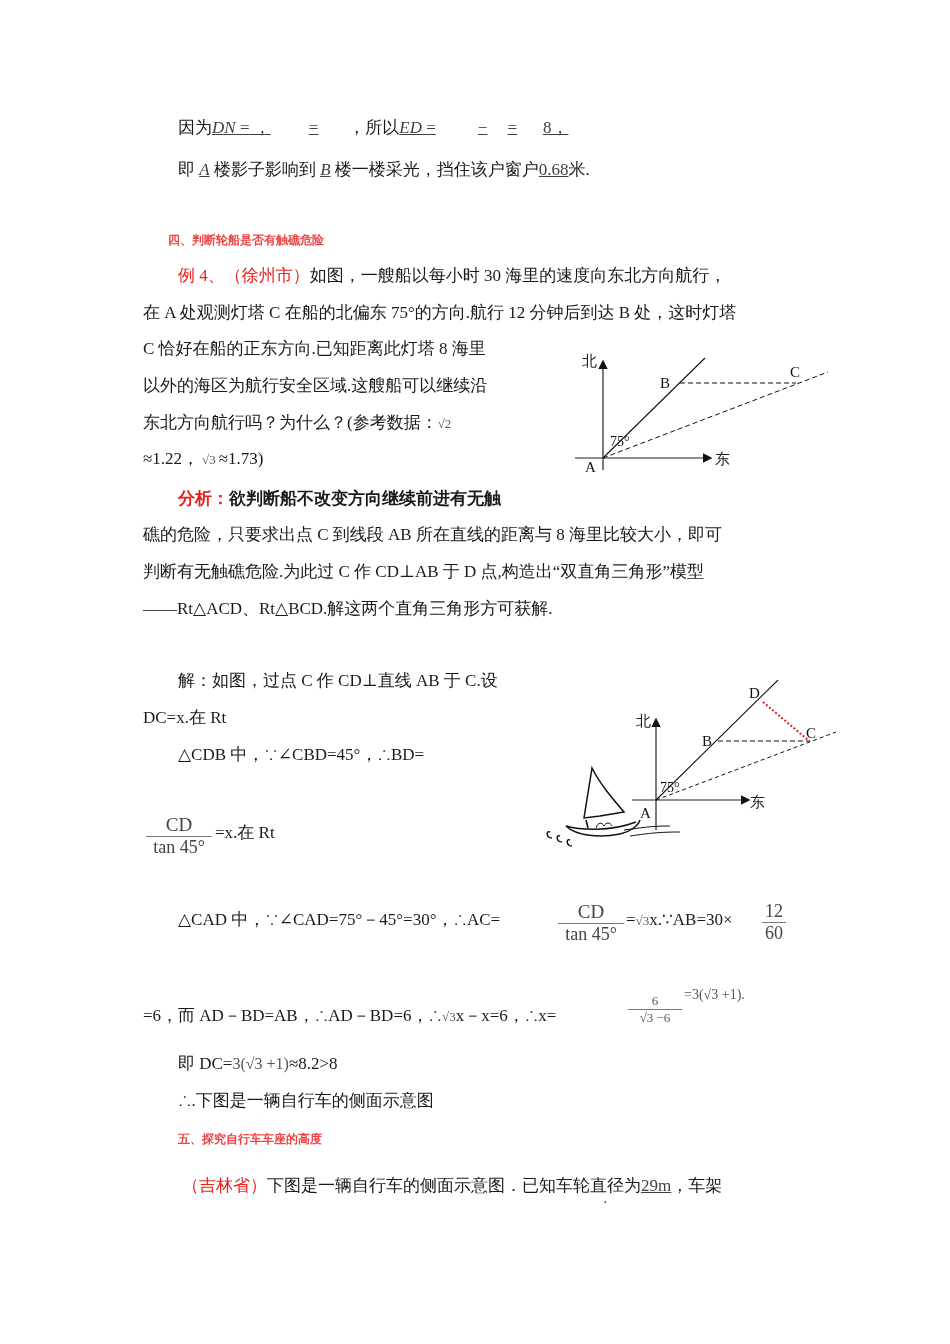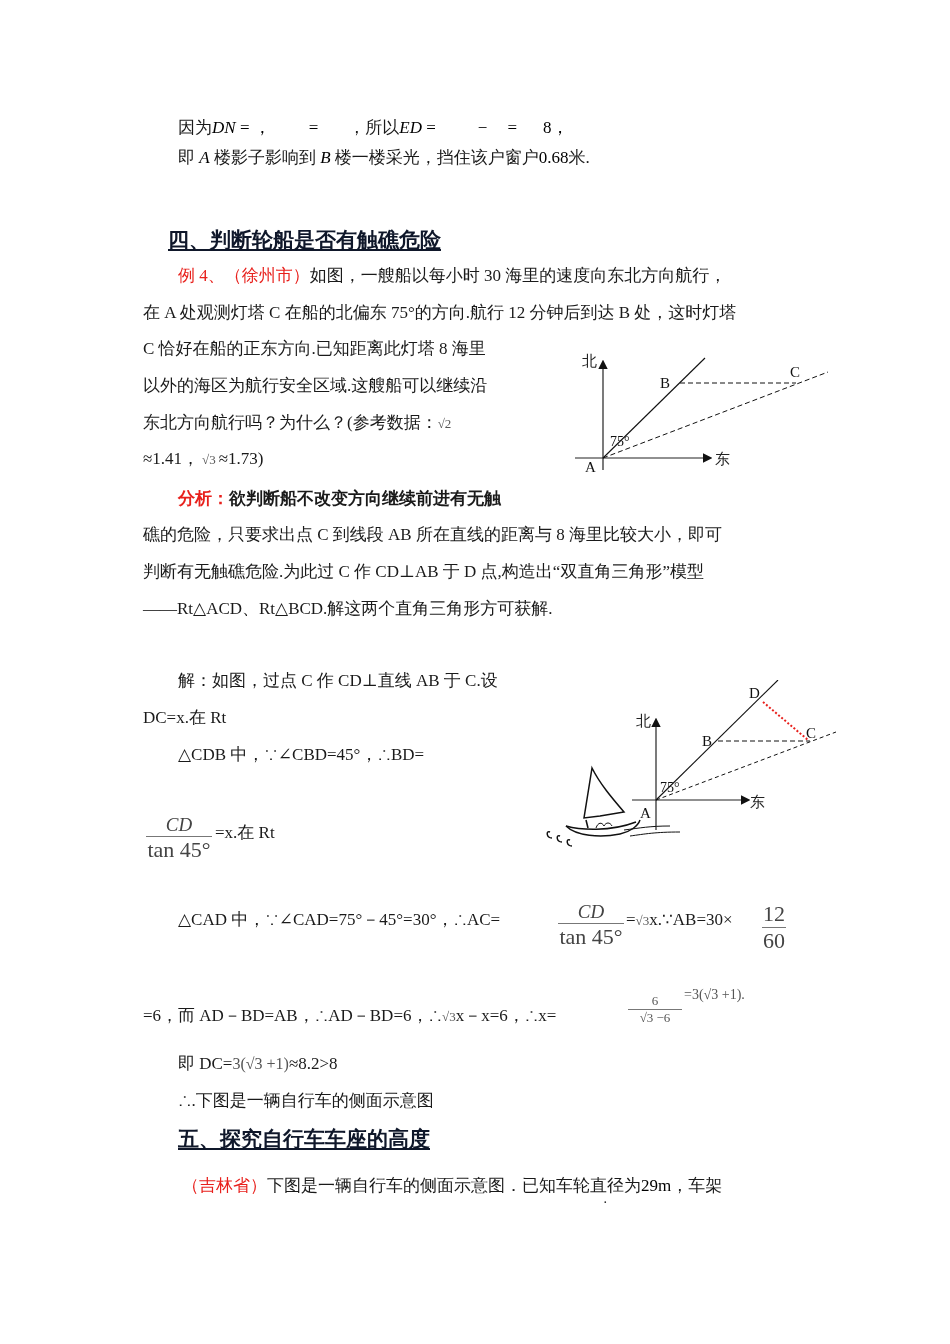--- a/index.html
+++ b/index.html
@@ -1,54 +1,54 @@
 <!DOCTYPE html>
 <html><head>
 <meta charset="utf-8">
 <style>
   html, body { margin:0; padding:0; background:#ffffff; }
   body { width:950px; height:1344px; position:relative; overflow:hidden;
          font-family:"Liberation Serif","DejaVu Serif",serif; color:#1a1a1a; }
   .ln { position:absolute; font-size:17px; white-space:nowrap; line-height:22px; }
   .red { color:#e8201c; }
-  .redbold { color:#0f172a; font-weight:bold; font-family:"DejaVu Sans","Liberation Sans",sans-serif; font-size:21px;text-decoration:underline; }
-  .gray { color:#000000; }
+  .redbold { color:#ef4444; font-weight:bold; font-family:"DejaVu Sans","Liberation Sans",sans-serif; font-size:12px; }
+  .gray { color:#404040;text-decoration:underline; }
   .it { font-style:italic; }
   .frac { position:absolute; text-align:center; font-family:"Liberation Serif",serif; }
-  .frac .num { display:block; font-style:italic; font-size:19px; color:#444; }
+  .frac .num { display:block; font-size:19px; color:#444; }
   .frac .bar { display:block; height:1px; background:#777; }
-  .frac .den { display:block; font-size:22px; color:#444; }
+  .frac .den { display:block; font-size:18px; color:#444; }
   .sm { font-size:13px; color:#555; }
   svg text { font-family:"Liberation Serif",serif; }
   .dot-em { position:relative; }
   .dot-em::after { content:"."; position:absolute; left:40%; top:12px; font-size:14px; }
 </style>
 </head>
 <body>
 
 <div class="ln" style="left:178px;top:117px;">
   <span>因为</span><span class="it gray">DN</span><span class="gray"> =  ，</span><span class="gray" style="margin-left:38px">=</span><span style="margin-left:30px">，所以</span><span class="it gray">ED</span><span class="gray"> =</span><span class="gray" style="margin-left:42px">−</span><span class="gray" style="margin-left:20px">=</span><span class="gray" style="margin-left:26px">8，</span>
 </div>
-<div class="ln" style="left:178px;top:147px;text-align:center;">
+<div class="ln" style="left:178px;top:159px;text-align:center;">
   <span>即 </span><span class="it gray">A</span><span> 楼影子影响到 </span><span class="it gray">B</span><span> 楼一楼采光，挡住该户窗户</span><span class="gray">0.68</span><span>米.</span>
 </div>
 
 <div class="ln redbold" style="left:168px;top:229px;">四、判断轮船是否有触礁危险</div>
 
 <div class="ln" style="left:178px;top:265px;">
   <span class="red">例 4、（徐州市）</span><span>如图，一艘船以每小时 30 海里的速度向东北方向航行，</span>
 </div>
 <div class="ln" style="left:143px;top:302px;">在 A 处观测灯塔 C 在船的北偏东 75°的方向.航行 12 分钟后到达 B 处，这时灯塔</div>
 <div class="ln" style="left:143px;top:338px;">C 恰好在船的正东方向.已知距离此灯塔 8 海里</div>
 <div class="ln" style="left:143px;top:375px;">以外的海区为航行安全区域.这艘船可以继续沿</div>
 <div class="ln" style="left:143px;top:412px;">
   <span>东北方向航行吗？为什么？(参考数据：</span><span class="sm">√2</span>
 </div>
 <div class="ln" style="left:143px;top:448px;">
-  <span>≈1.41，</span><span class="sm" style="margin:0 3px">√3</span><span>≈1.73)</span>
+  <span>≈1.22，</span><span class="sm" style="margin:0 3px">√3</span><span>≈1.73)</span>
 </div>
 
 <svg style="position:absolute;left:560px;top:340px;" width="280" height="140">
   <defs>
     <marker id="ar1" markerWidth="8" markerHeight="8" refX="6" refY="4" orient="auto">
         <path d="M0,0 L8,4 L0,8 z" fill="#111"></path>
       </marker>
   </defs>
   <line x1="43" y1="130" x2="43" y2="22" stroke="#222" stroke-width="1.2" marker-end="url(#ar1)"></line>
   <line x1="15" y1="118" x2="150" y2="118" stroke="#222" stroke-width="1.2" marker-end="url(#ar1)"></line>

